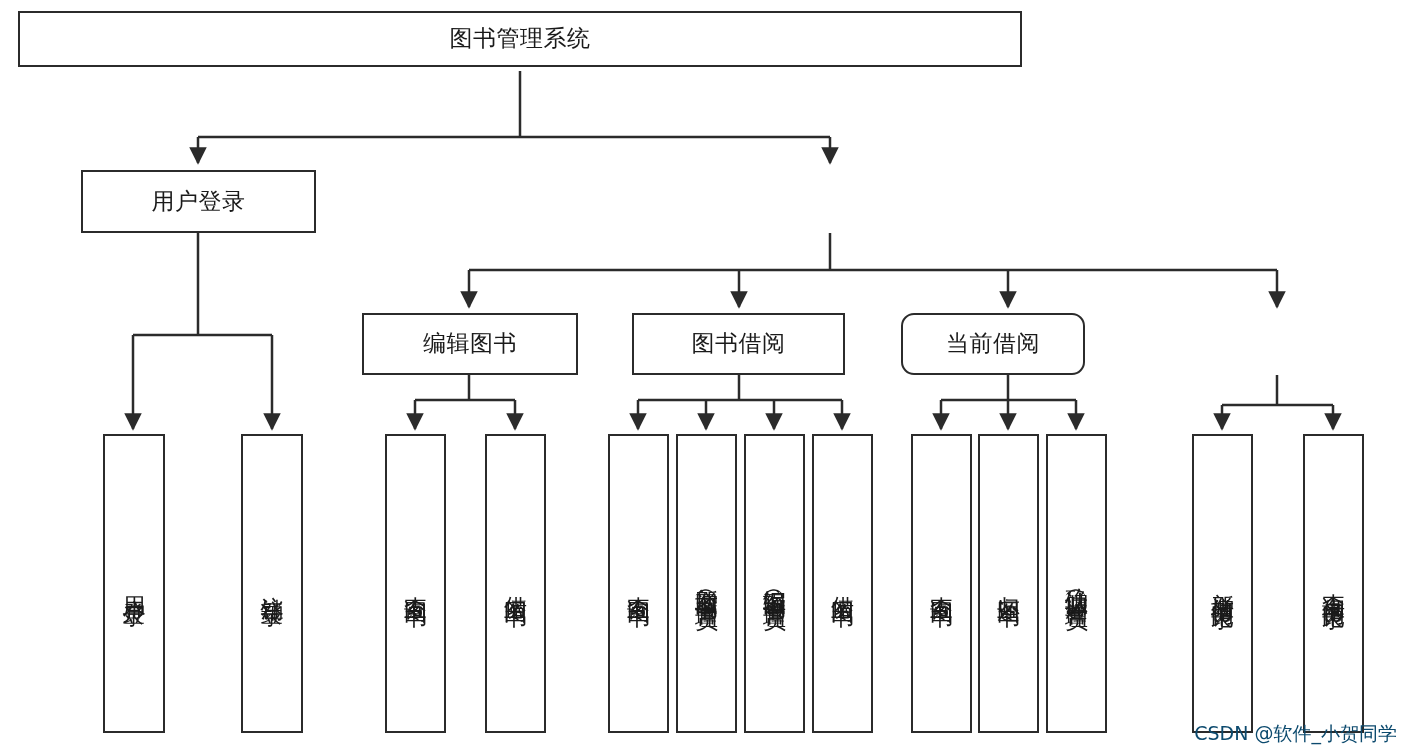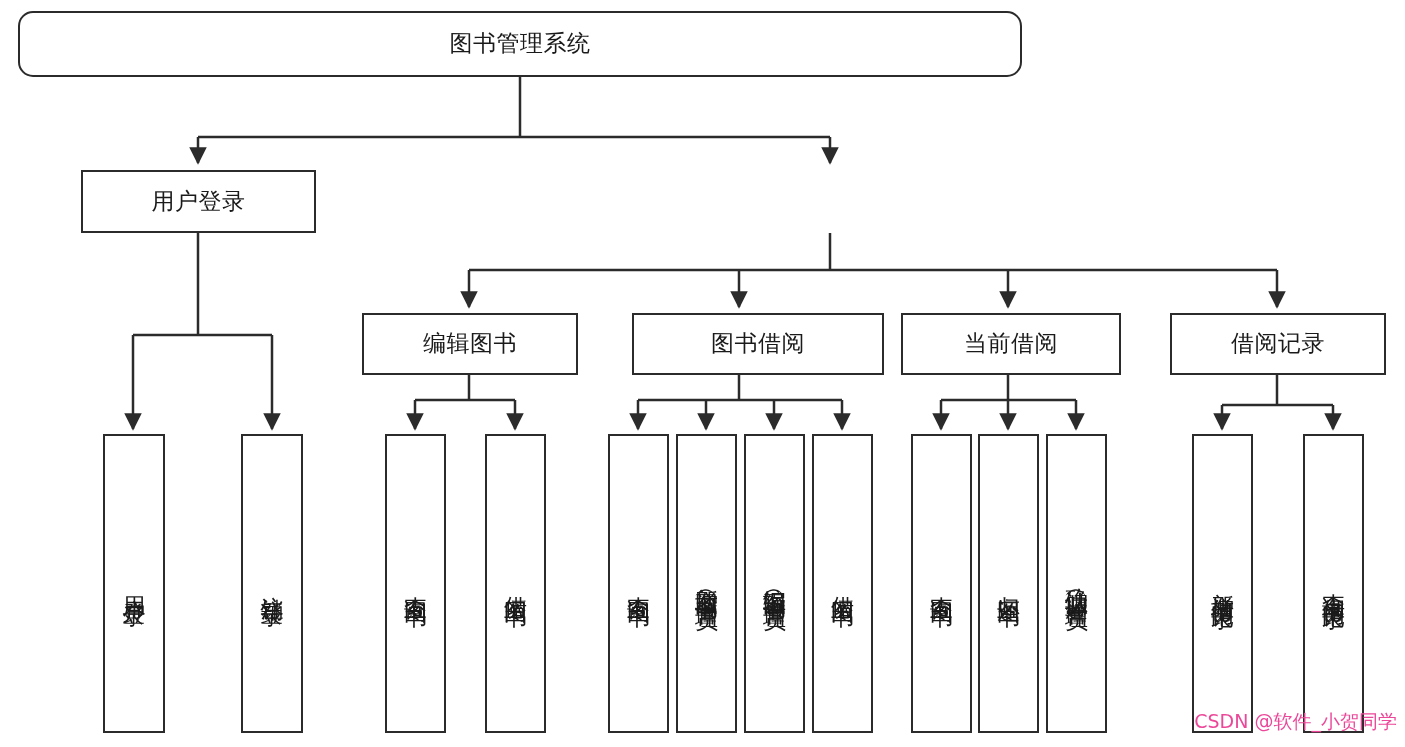--- a/index.html
+++ b/index.html
@@ -57,23 +57,23 @@
     text-orientation: upright;
     font-size: 23px;
     line-height: 1.25;
     letter-spacing: 3px;
     white-space: nowrap;
     max-height: 100%;
   }
   #watermark {
     position: absolute;
     right: 8px;
-    bottom: 12px;
+    bottom: 0;
     font-size: 19px;
-    color: #ec4899;
+    color: #0c4a6e;
     z-index: 5;
     white-space: nowrap;
     font-family: "DejaVu Sans", "Liberation Sans", sans-serif;
   }
 </style>
 </head>
 <body>
 
 <div id="canvas">
 
@@ -121,39 +121,36 @@
       <path d="M 1008 400 L 1008 429" marker-end="url(#arrow)"></path>
       <path d="M 1076 400 L 1076 429" marker-end="url(#arrow)"></path>
 
       <path d="M 1277 375 L 1277 405"></path>
       <path d="M 1222 405 L 1333 405"></path>
       <path d="M 1222 405 L 1222 429" marker-end="url(#arrow)"></path>
       <path d="M 1333 405 L 1333 429" marker-end="url(#arrow)"></path>
     </g>
   </svg>
 
-  <div class="node horiz" style="left:18px; top:11px; width:1004px; height:66px;border-radius:15px;">
+  <div class="node horiz" style="left:18px; top:11px; width:1004px; height:56px;">
     <span class="label">图书管理系统</span>
   </div>
 
   <div class="node horiz" style="left:81px; top:170px; width:235px; height:63px;">
     <span class="label">用户登录</span>
   </div>
 
   <div class="node horiz" style="left:362px; top:313px; width:216px; height:62px;">
     <span class="label">编辑图书</span>
   </div>
-  <div class="node horiz" style="left:632px; top:313px; width:252px; height:62px;">
+  <div class="node horiz" style="left:632px; top:313px; width:213px; height:62px;">
     <span class="label">图书借阅</span>
   </div>
-  <div class="node horiz" style="left:901px; top:313px; width:220px; height:62px;">
+  <div class="node horiz" style="left:901px; top:313px; width:184px; height:62px;border-radius:13px;">
     <span class="label">当前借阅</span>
-  </div>
-  <div class="node horiz" style="left:1170px; top:313px; width:216px; height:62px;">
-    <span class="label">借阅记录</span>
   </div>
 
   <div class="node vert" style="left:103px; top:434px; width:62px; height:299px;">
     <span class="label">用户登录</span>
   </div>
   <div class="node vert" style="left:241px; top:434px; width:62px; height:299px;">
     <span class="label">注销登录</span>
   </div>
 
   <div class="node vert" style="left:385px; top:434px; width:61px; height:299px;">

